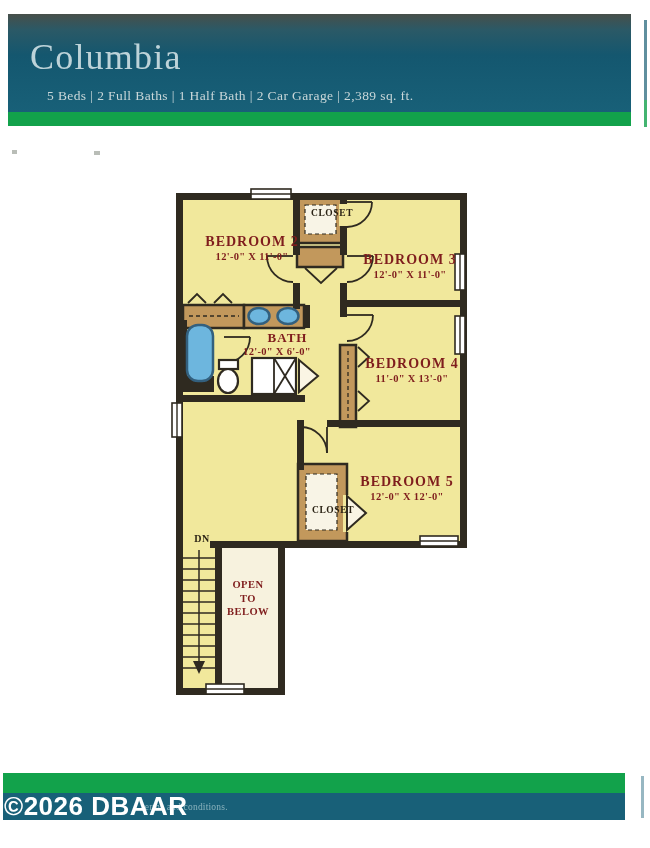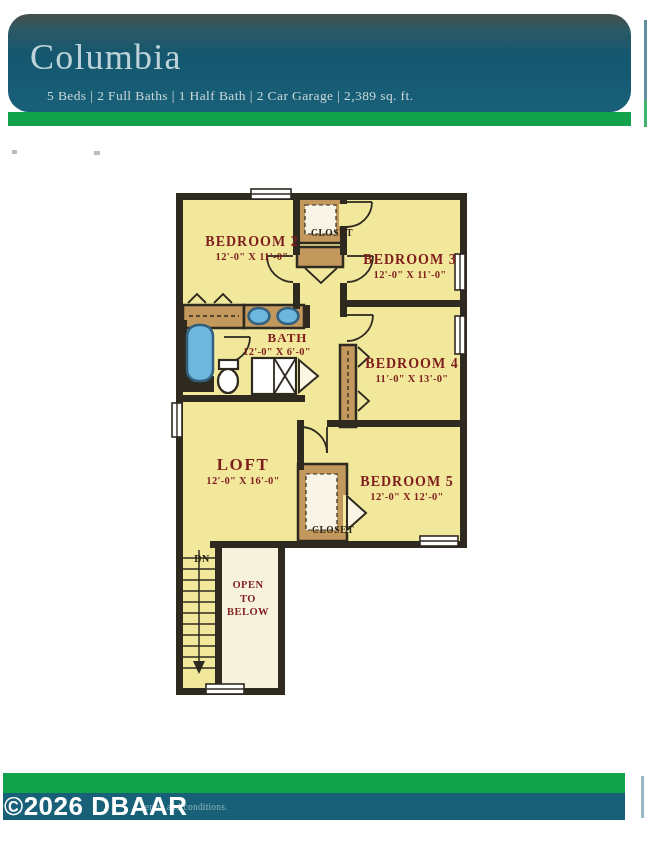--- a/index.html
+++ b/index.html
@@ -1,21 +1,21 @@
 <!DOCTYPE html>
 <html style="--teal: #186078; --green: #12a24b; --wall: #2f2a20; --room: #f1e89c; --closet: #c2985c; --open_below: #f7f2de; --fixture: #6db6de; --title: #bdd3d9;"><head>
 <meta charset="utf-8">
 <style>
   html,body{margin:0;padding:0;background:#ffffff;}
   .page{position:relative;width:650px;height:848px;background:#fff;overflow:hidden;
         font-family:"Liberation Serif",serif;}
 
   
   .header{position:absolute;left:8px;top:14px;width:623px;height:98px;
-          background:linear-gradient(180deg,#474f4a 0%,#2b5966 16%,#14576f 42%,var(--teal,#186078) 100%);border-radius:21px;}
+          background:linear-gradient(180deg,#474f4a 0%,#2b5966 16%,#14576f 42%,var(--teal,#186078) 100%);}
   .header-title{position:absolute;left:22px;top:22px;font-size:36px;font-weight:400;
           color:var(--title,#bdd3d9);letter-spacing:1.2px;}
   .header-subtitle{position:absolute;left:23px;top:74px;font-size:13.5px;
           color:#c9d7d9;letter-spacing:.4px;margin-left:16px;}
   .band-green-top{position:absolute;left:8px;top:112px;width:623px;height:14px;
           background:var(--green,#12a24b);}
 
   
   .footer-green{position:absolute;left:3px;top:773px;width:622px;height:20px;background:var(--green,#12a24b);}
   .footer-teal{position:absolute;left:3px;top:793px;width:622px;height:27px;background:var(--teal,#186078);}
@@ -45,21 +45,21 @@
   .fixline{stroke:var(--wall,#2f2a20);stroke-width:1.8;}
   .blue{fill:var(--fixture,#6db6de);stroke:#33607e;stroke-width:2.5;}
   .tread{stroke:var(--wall,#2f2a20);stroke-width:1.5;}
 
   
   .label{position:absolute;transform:translate(-50%,-50%);display:flex;flex-direction:column;
          align-items:center;color:#7f1d1d;text-align:center;line-height:1.2;white-space:nowrap;z-index:2;}
   .rn{font-size:14px;font-weight:bold;letter-spacing:1px;}
   .rd{font-size:10.5px;font-weight:bold;letter-spacing:.3px;}
   .loft-label .rn{font-size:17px;letter-spacing:1.6px;}
-  .small-label{font-size:9.5px;font-weight:bold;letter-spacing:.6px;color:#2b2315;margin-top:20px;}
+  .small-label{font-size:9.5px;font-weight:bold;letter-spacing:.6px;color:#2b2315;}
   .otb{font-size:10.5px;font-weight:bold;white-space:pre-line;line-height:1.3;letter-spacing:.5px;}
 </style>
 </head>
 <body>
 
 <div class="page">
 
   <div class="header">
     <div class="header-title">Columbia</div>
     <div class="header-subtitle">5 Beds | 2 Full Baths | 1 Half Bath | 2 Car Garage | 2,389 sq. ft.</div>
@@ -198,24 +198,20 @@
     <span class="rd">12'-0" X 11'-0"</span>
   </div>
   <div class="label" style="left:412px;top:371px;">
     <span class="rn">BEDROOM 4</span>
     <span class="rd">11'-0" X 13'-0"</span>
   </div>
   <div class="label" style="left:407px;top:489px;">
     <span class="rn">BEDROOM 5</span>
     <span class="rd">12'-0" X 12'-0"</span>
   </div>
-  <div class="label loft-label" style="left:243px;top:471px;">
-    <span class="rn">LOFT</span>
-    <span class="rd">12'-0" X 16'-0"</span>
-  </div>
   <div class="label" style="left:277px;top:344px;">
     <span class="rn" style="font-size:13px;margin-left:21px;">BATH</span>
     <span class="rd">12'-0" X 6'-0"</span>
   </div>
 
   <div class="label small-label" style="left:332px;top:214px;">CLOSET</div>
   <div class="label small-label" style="left:333px;top:511px;">CLOSET</div>
   <div class="label small-label" style="left:202px;top:539px;font-size:10px;">DN</div>
   <div class="label otb" style="left:248px;top:598px;">OPEN
 TO

